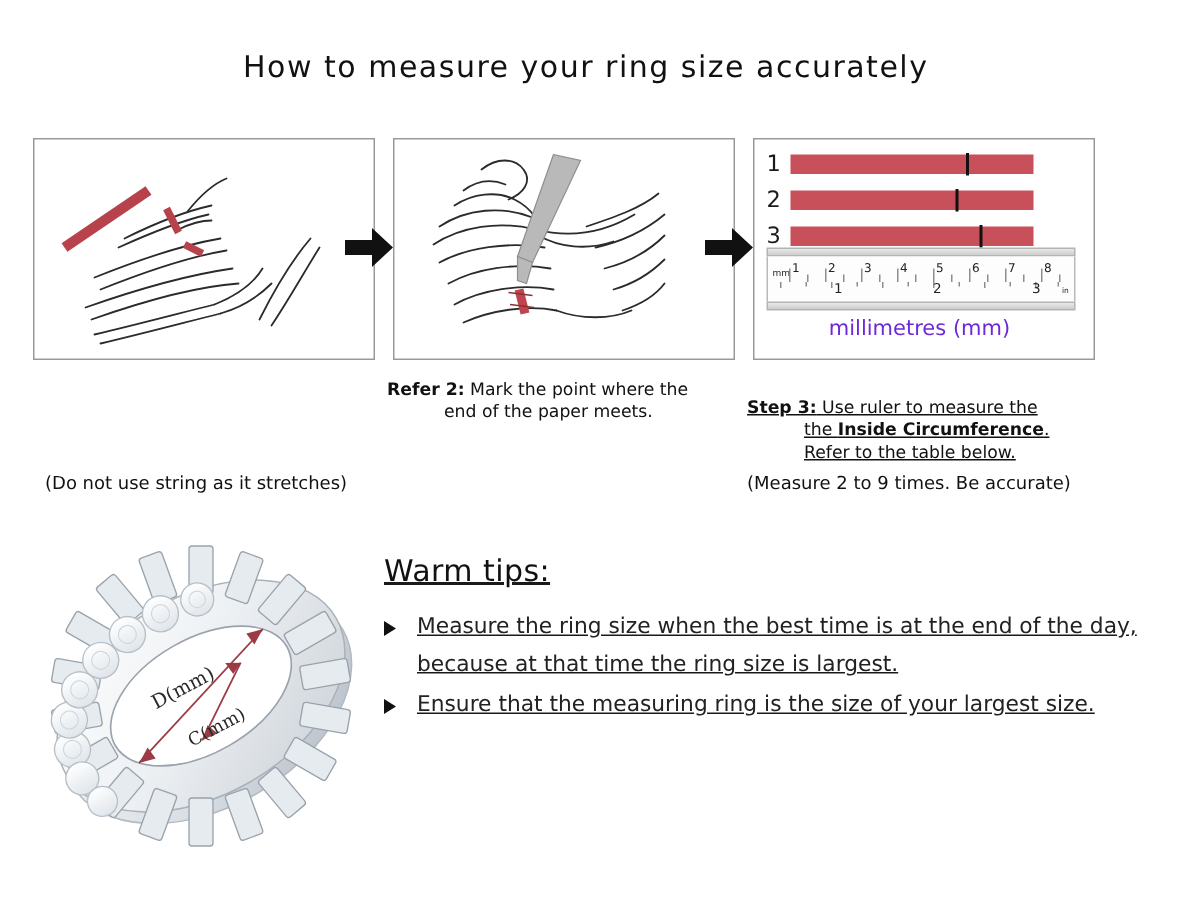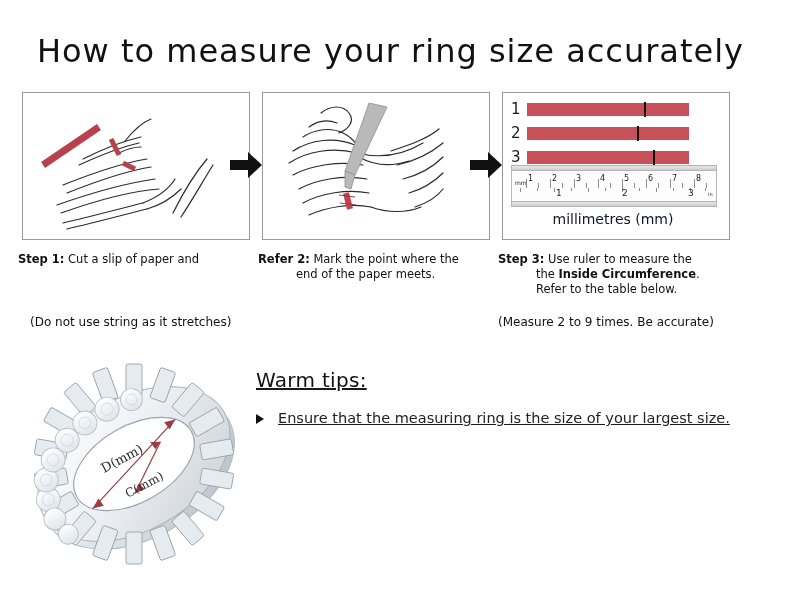--- a/index.html
+++ b/index.html
@@ -11,21 +11,21 @@
     overflow:hidden;
     position:relative;
   }
   .page{position:absolute;inset:0;}
 
   
   .title{
     position:absolute; left:0; top:32px; width:781px;
     text-align:center;
     font-family:"DejaVu Sans", sans-serif;
-    font-size:32px; font-weight:400; letter-spacing:1.0px;
+    font-size:20px; font-weight:400; letter-spacing:1.0px;
     color:#111;
   }
 
   
   .panels{position:absolute; left:0; top:92px; width:789px; height:150px;}
   .panel{
     position:absolute; top:0; width:228px; height:148px;
     border:1px solid #9a9a9a; background:#ffffff; box-sizing:border-box;
     overflow:hidden;
   }
@@ -58,29 +58,29 @@
   .rtop{top:0;}
   .rmid{top:6px;height:17px;background:#fdfdfd;border-left:1px solid #b9b9b9;border-right:1px solid #b9b9b9;box-sizing:border-box;}
   .rmid2{top:23px;height:13px;background:#fdfdfd;border-left:1px solid #b9b9b9;border-right:1px solid #b9b9b9;box-sizing:border-box;}
   .rbot{top:36px;}
   .tick{position:absolute;bottom:0;width:1px;background:#8d8d8d;}
   .tickd{position:absolute;top:0;width:1px;background:#8d8d8d;}
   .rnum{position:absolute;font-size:8px;color:#222;font-family:"DejaVu Sans",sans-serif;line-height:1;}
   .rnum2{position:absolute;font-size:9px;color:#222;font-family:"DejaVu Sans",sans-serif;line-height:1;}
   .mmlabel{
     position:absolute; left:0; top:118px; width:220px; text-align:center;
-    font-size:14px; color:#0f172a; font-family:"DejaVu Sans",sans-serif;
+    font-size:14px; color:#6d28d9; font-family:"DejaVu Sans",sans-serif;
   }
 
   
   .caption{position:absolute; font-size:11.5px; line-height:15px; color:#111;}
   .caption b{font-weight:bold;}
   .cap1{left:18px; top:252px; width:240px;}
   .cap2{left:258px; top:252px; width:240px;}
-  .cap3{left:498px; top:252px; width:250px;}
+  .cap3{left:498px; top:264px; width:250px;text-decoration:underline;}
   .cap-l1{display:block;}
   .cap-l2{display:block; padding-left:38px;}
   .note{position:absolute; font-size:12px; color:#111;}
   .note1{left:30px; top:315px; width:230px;}
   .note3{left:498px; top:315px; width:260px;}
 
   
   .ring-wrap{position:absolute; left:16px; top:358px; width:236px; height:215px;}
   .ring-wrap svg{display:block;}
 
@@ -253,21 +253,20 @@
           <span class="rnum" style="left:196px;top:4px;font-size:5px">in</span>
         </div>
         <div class="band edge rbot"></div>
       </div>
 
       <div class="mmlabel">millimetres (mm)</div>
     </div>
   </div>
 
   <div class="caption cap1">
-    <span class="cap-l1"><b>Step 1:</b><span> Cut a slip of paper and</span></span>
   </div>
   <div class="note note1">(Do not use string as it stretches)</div>
 
   <div class="caption cap2">
     <span class="cap-l1"><b>Refer 2:</b><span> Mark the point where the</span></span>
     <span class="cap-l2">end of the paper meets.</span>
   </div>
 
   <div class="caption cap3">
     <span class="cap-l1"><b>Step 3:</b><span> Use ruler to measure the</span></span>
@@ -396,17 +395,21 @@
       <text x="88" y="115" transform="rotate(-28 88 115)" font-family="DejaVu Serif, serif" font-size="13" fill="#2a2a2a">D(mm)</text>
       <text x="112" y="140" transform="rotate(-28 112 140)" font-family="DejaVu Serif, serif" font-size="12" fill="#2a2a2a">C(mm)</text>
     </svg>
   </div>
 
   <div class="tips">
     <div class="tips-h">Warm tips:</div>
 
     <div class="tip">
       <span class="tri"></span>
+      <span>Measure the ring size when the best time is at the end of the day, because at that time the ring size is largest.</span>
+    </div>
+    <div class="tip">
+      <span class="tri"></span>
       <span>Ensure that the measuring ring is the size of your largest size.</span>
     </div>
   </div>
 
 </div>
 
 </body></html>

